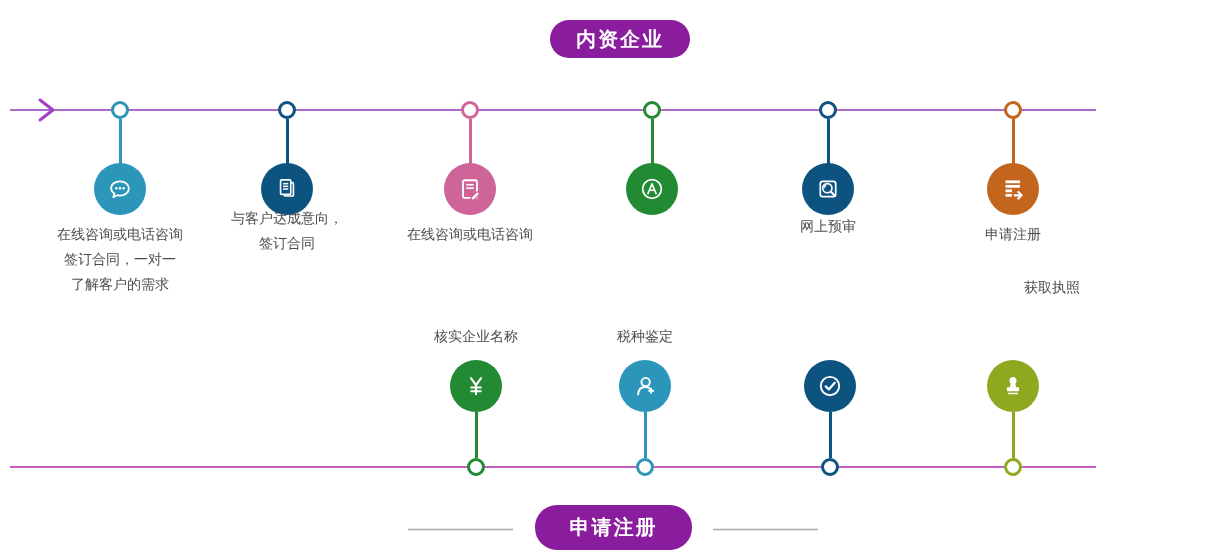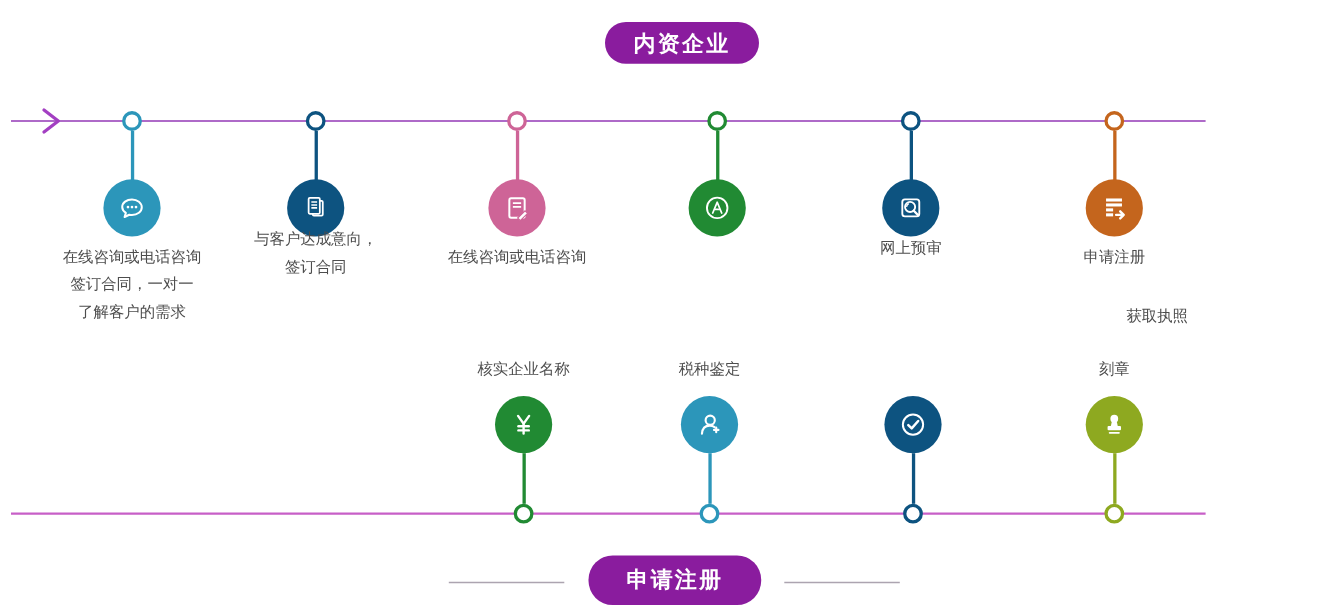--- a/index.html
+++ b/index.html
@@ -178,21 +178,20 @@
 
   <div class="icon-circle bg-navy" style="left:794px;top:360px">
     <svg viewBox="0 0 28 28" width="30" height="30">
       <circle cx="14" cy="14" r="8.6" fill="none" stroke="#fff" stroke-width="1.7"></circle>
       <path d="M10 14.4 L12.9 17.2 L18.4 10.9" fill="none" stroke="#fff" stroke-width="2.1" stroke-linecap="round" stroke-linejoin="round"></path>
     </svg>
   </div>
   <div class="stem bg-navy" style="left:818.5px;top:412px;height:46px"></div>
   <div class="node bd-navy" style="left:811px;top:458px"></div>
 
-  <div class="label bottom" style="left:913px;top:327px">刻章</div>
   <div class="icon-circle bg-olive" style="left:977px;top:360px">
     <svg viewBox="0 0 28 28" width="30" height="30">
       <circle cx="14" cy="9" r="3.3" fill="#fff"></circle>
       <path d="M12.1 10.8 h3.8 l1.1 4.6 h-6 z" fill="#fff"></path>
       <rect x="8.3" y="15.2" width="11.4" height="3.6" rx="0.8" fill="#fff"></rect>
       <rect x="9.3" y="20.2" width="9.4" height="1.6" rx="0.8" fill="#fff"></rect>
     </svg>
   </div>
   <div class="stem bg-olive" style="left:1001.5px;top:412px;height:46px"></div>
   <div class="node bd-olive" style="left:994px;top:458px"></div>

